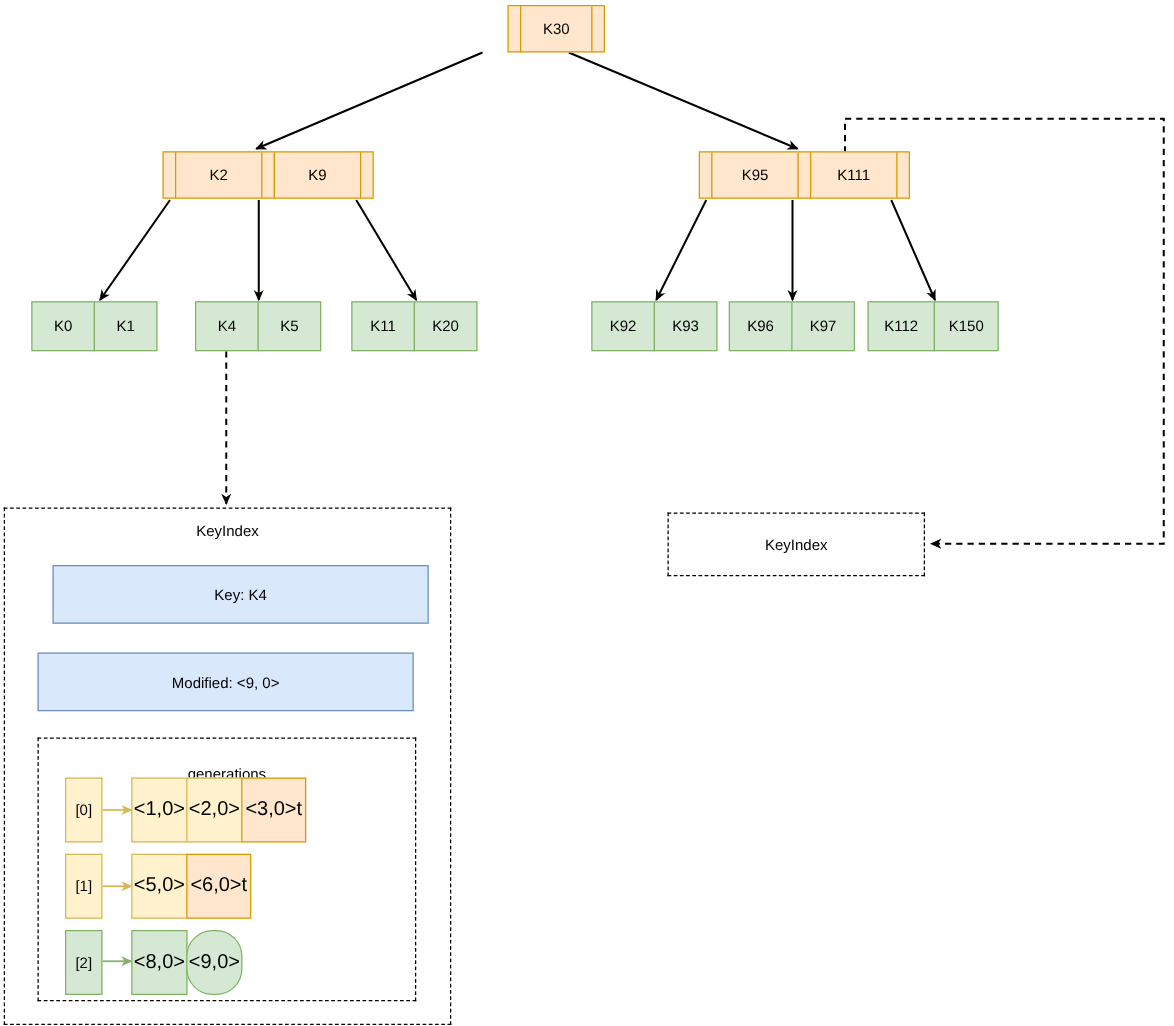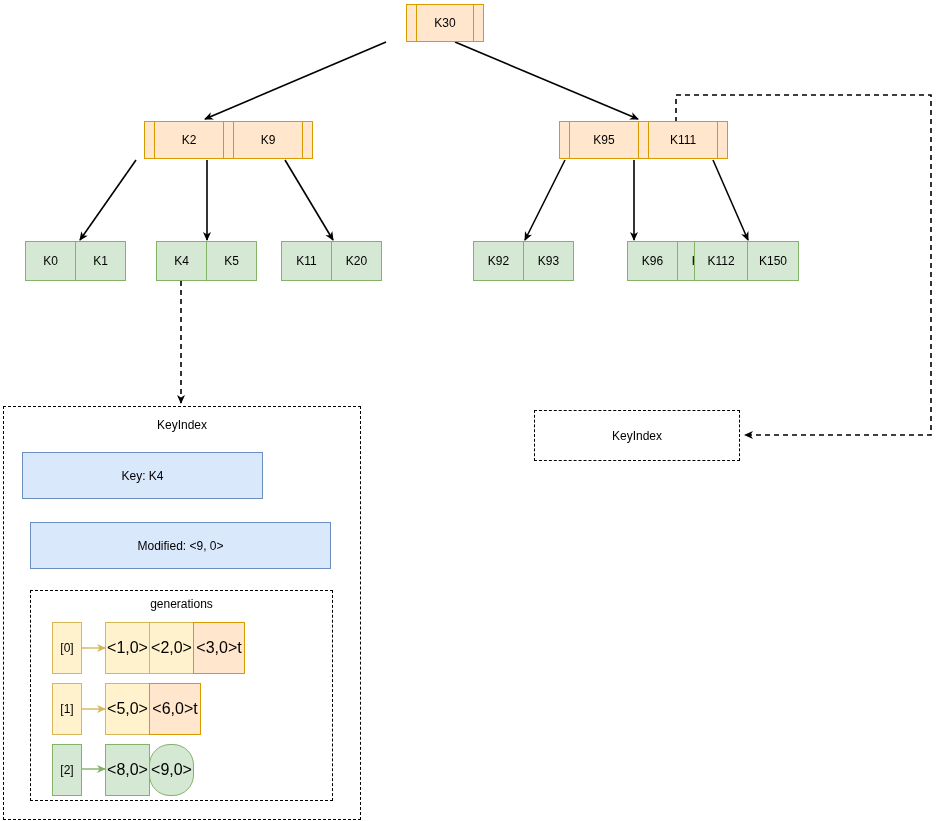--- a/index.html
+++ b/index.html
@@ -162,21 +162,21 @@
     <path d="M 82,709 L 105,709" fill="none" stroke="#d6b656" stroke-width="1.4" marker-end="url(#arrow-yellow)"></path>
     <path d="M 82,769 L 105,769" fill="none" stroke="#82b366" stroke-width="1.4" marker-end="url(#arrow-green)"></path>
   </svg>
 
   <div class="node internal" style="left:382px; top:4px; height:38px;padding-left:24px;">
     <div class="cell" style="width:11px; height:38px;"></div>
     <div class="cell" style="width:58px; height:38px;">K30</div>
     <div class="cell" style="width:11px; height:38px;"></div>
   </div>
 
-  <div class="node internal" style="left:144px; top:121px; height:54px;justify-content:flex-end;">
+  <div class="node internal" style="left:130px; top:121px; height:54px;justify-content:flex-end;">
     <div class="cell" style="width:11px; height:38px;"></div>
     <div class="cell" style="width:70px; height:38px;">K2</div>
     <div class="cell" style="width:11px; height:38px;"></div>
     <div class="cell" style="width:70px; height:38px;">K9</div>
     <div class="cell" style="width:11px; height:38px;"></div>
   </div>
 
   <div class="node internal" style="left:559px; top:121px; height:38px;border-radius:10px;">
     <div class="cell" style="width:11px; height:38px;"></div>
     <div class="cell" style="width:70px; height:38px;">K95</div>
@@ -198,40 +198,40 @@
   <div class="node leaf" style="left:281px; top:241px; height:40px;">
     <div class="cell" style="width:51px; height:40px;">K11</div>
     <div class="cell" style="width:51px; height:40px;">K20</div>
   </div>
 
   <div class="node leaf" style="left:473px; top:241px; height:40px;">
     <div class="cell" style="width:51px; height:40px;">K92</div>
     <div class="cell" style="width:51px; height:40px;">K93</div>
   </div>
 
-  <div class="node leaf" style="left:583px; top:241px; height:40px;margin-left:44px;">
+  <div class="node leaf" style="left:583px; top:241px; height:40px;">
     <div class="cell" style="width:51px; height:40px;">K96</div>
     <div class="cell" style="width:51px; height:40px;">K97</div>
   </div>
 
   <div class="node leaf" style="left:694px; top:241px; height:40px;">
     <div class="cell" style="width:54px; height:40px;">K112</div>
     <div class="cell" style="width:52px; height:40px;">K150</div>
   </div>
 
   <div class="dashed-box" style="left:3px; top:406px; width:358px; height:414px;">
     <div class="box-title" style="top:12px;">KeyIndex</div>
   </div>
 
-  <div class="field-box" style="left:22px; top:452px; width:241px; height:47px;">Key: K4</div>
+  <div class="field-box" style="left:42px; top:452px; width:301px; height:47px;">Key: K4</div>
 
   <div class="field-box" style="left:30px; top:522px; width:301px; height:47px;">Modified: &lt;9, 0&gt;</div>
 
   <div class="dashed-box" style="left:30px; top:590px; width:303px; height:211px;">
-    <div class="box-title" style="top:7px;">generations</div>
+    <div class="box-title" style="top:22px;">generations</div>
   </div>
 
   <div class="gen-index swatch-yellow" style="left:52px; top:622px; width:30px; height:52px;">[0]</div>
   <div class="gen-row" style="left:105px; top:622px; height:52px;">
     <div class="gen-cell swatch-yellow" style="width:45px; height:52px;">&lt;1,0&gt;</div>
     <div class="gen-cell swatch-yellow" style="width:45px; height:52px;">&lt;2,0&gt;</div>
     <div class="gen-cell swatch-peach" style="width:52px; height:52px;">&lt;3,0&gt;t</div>
   </div>
 
   <div class="gen-index swatch-yellow" style="left:52px; top:683px; width:30px; height:52px;">[1]</div>

